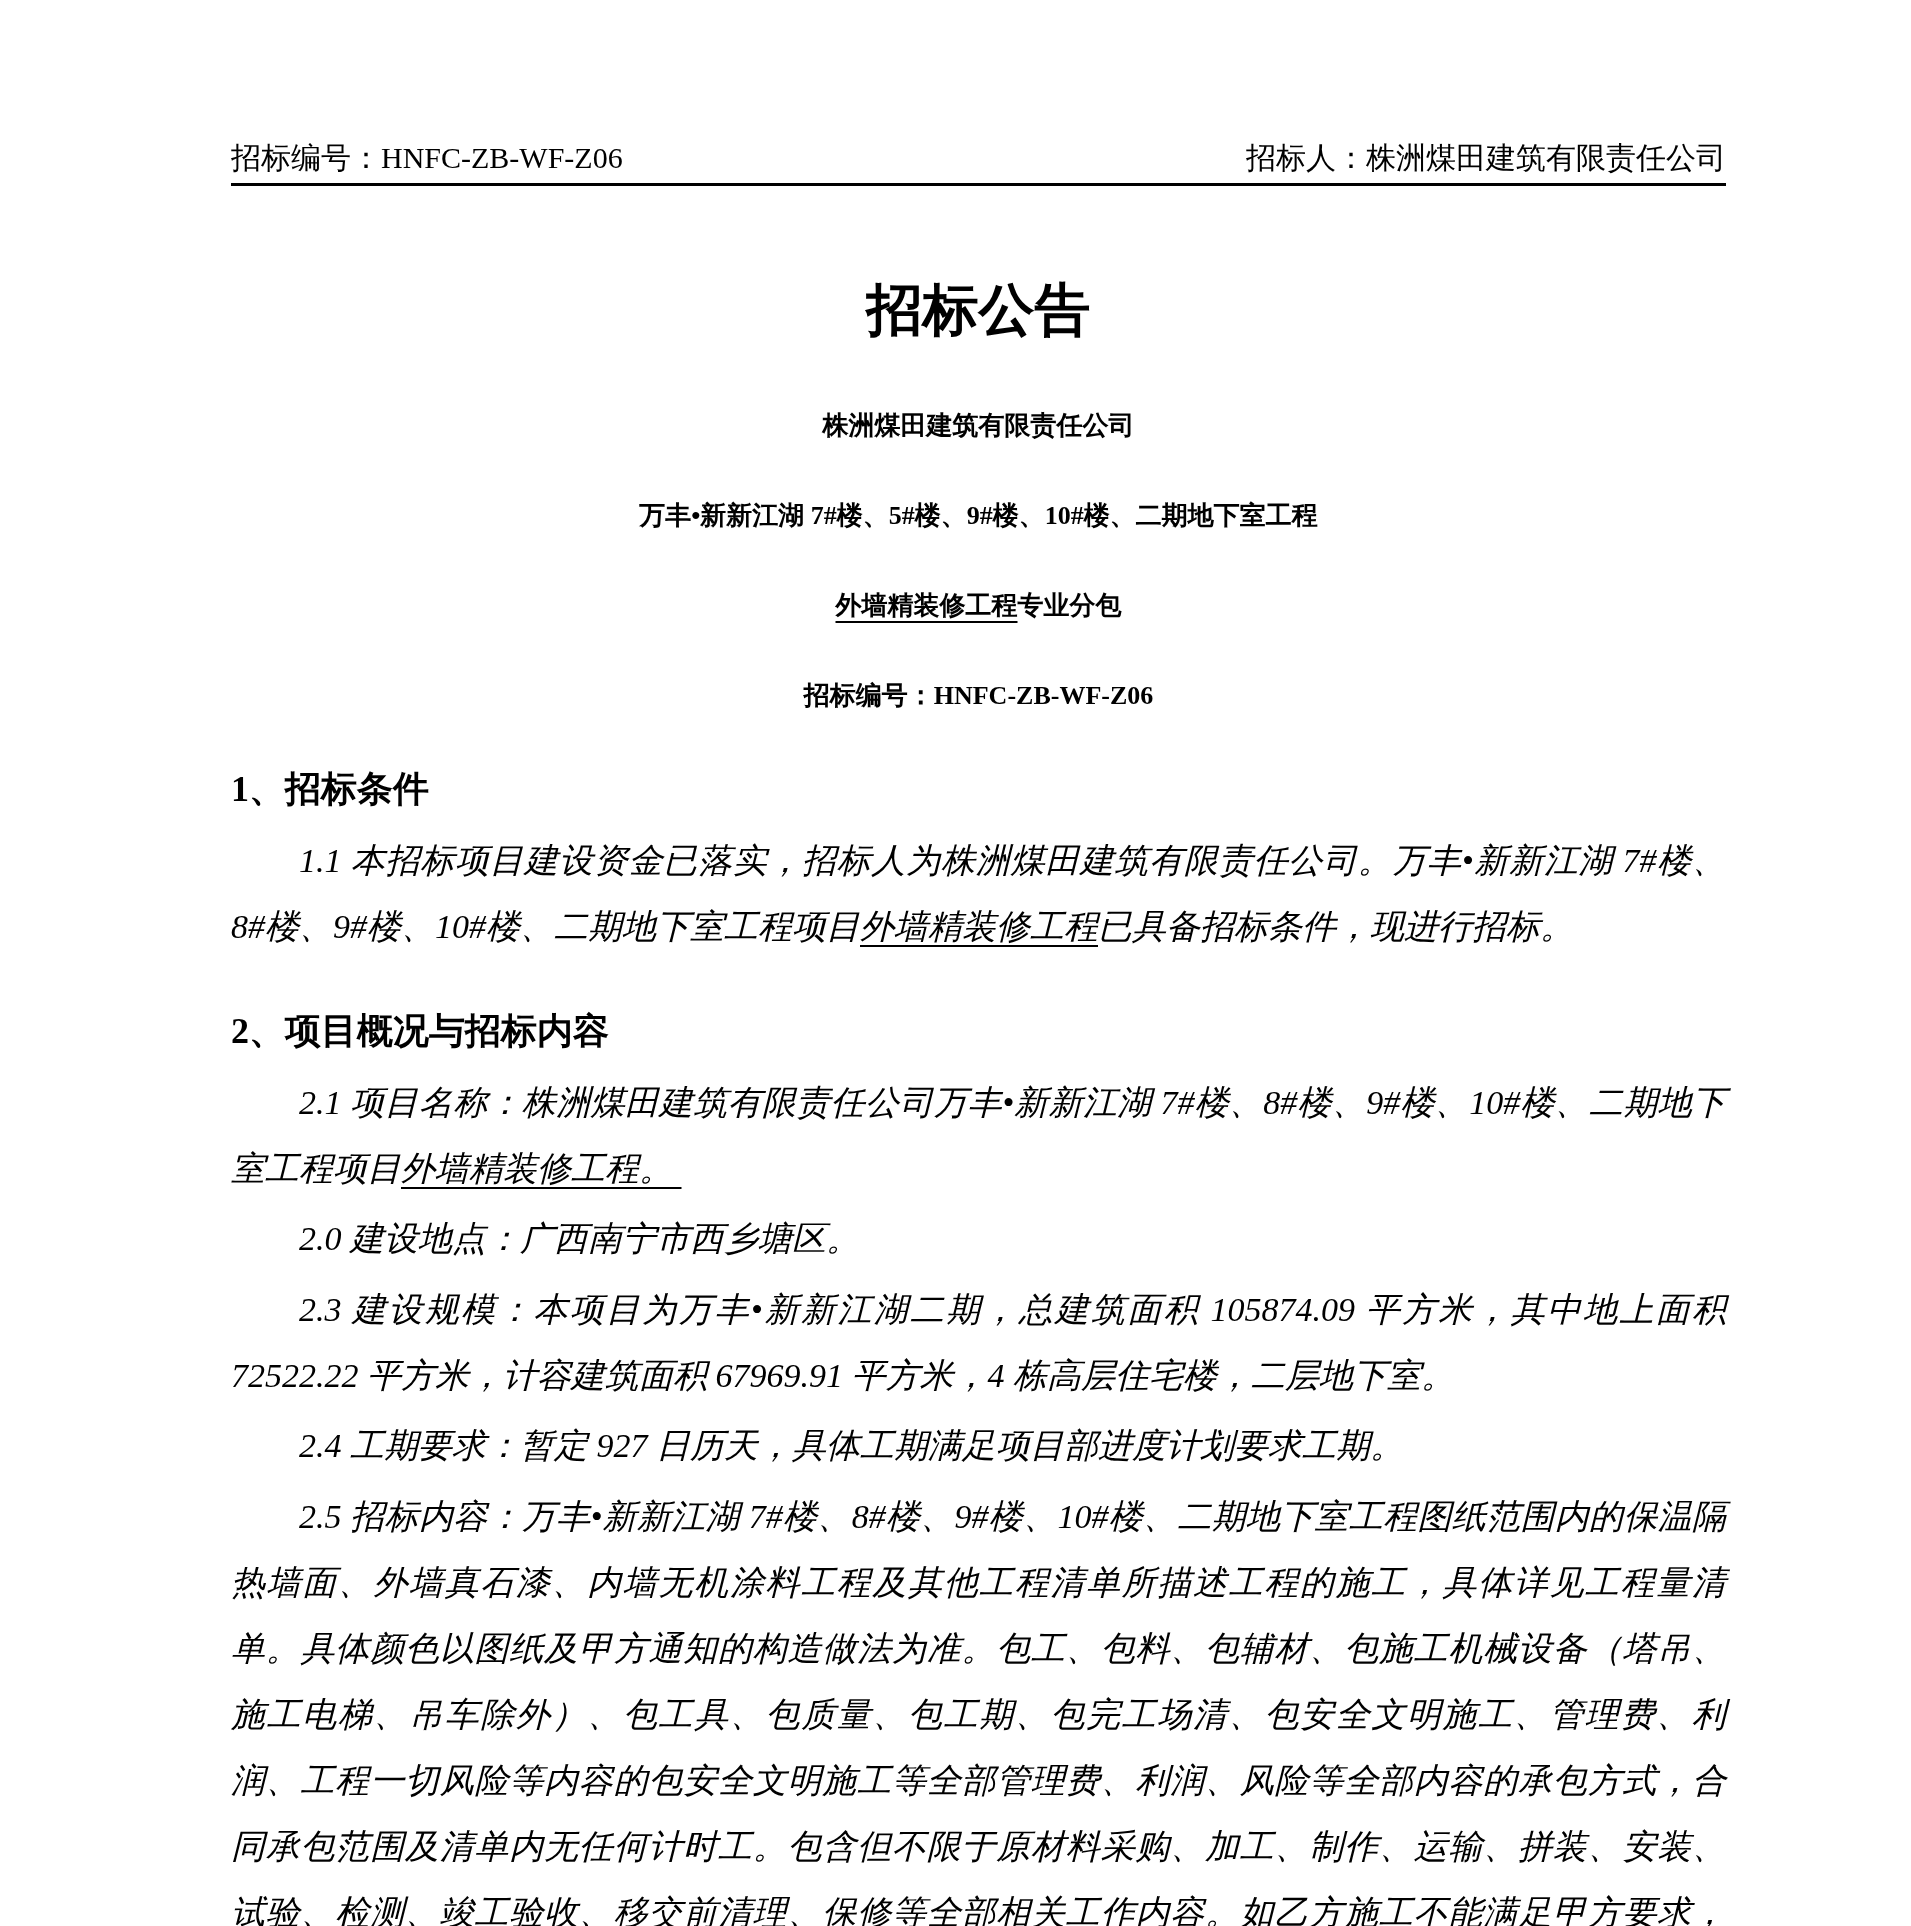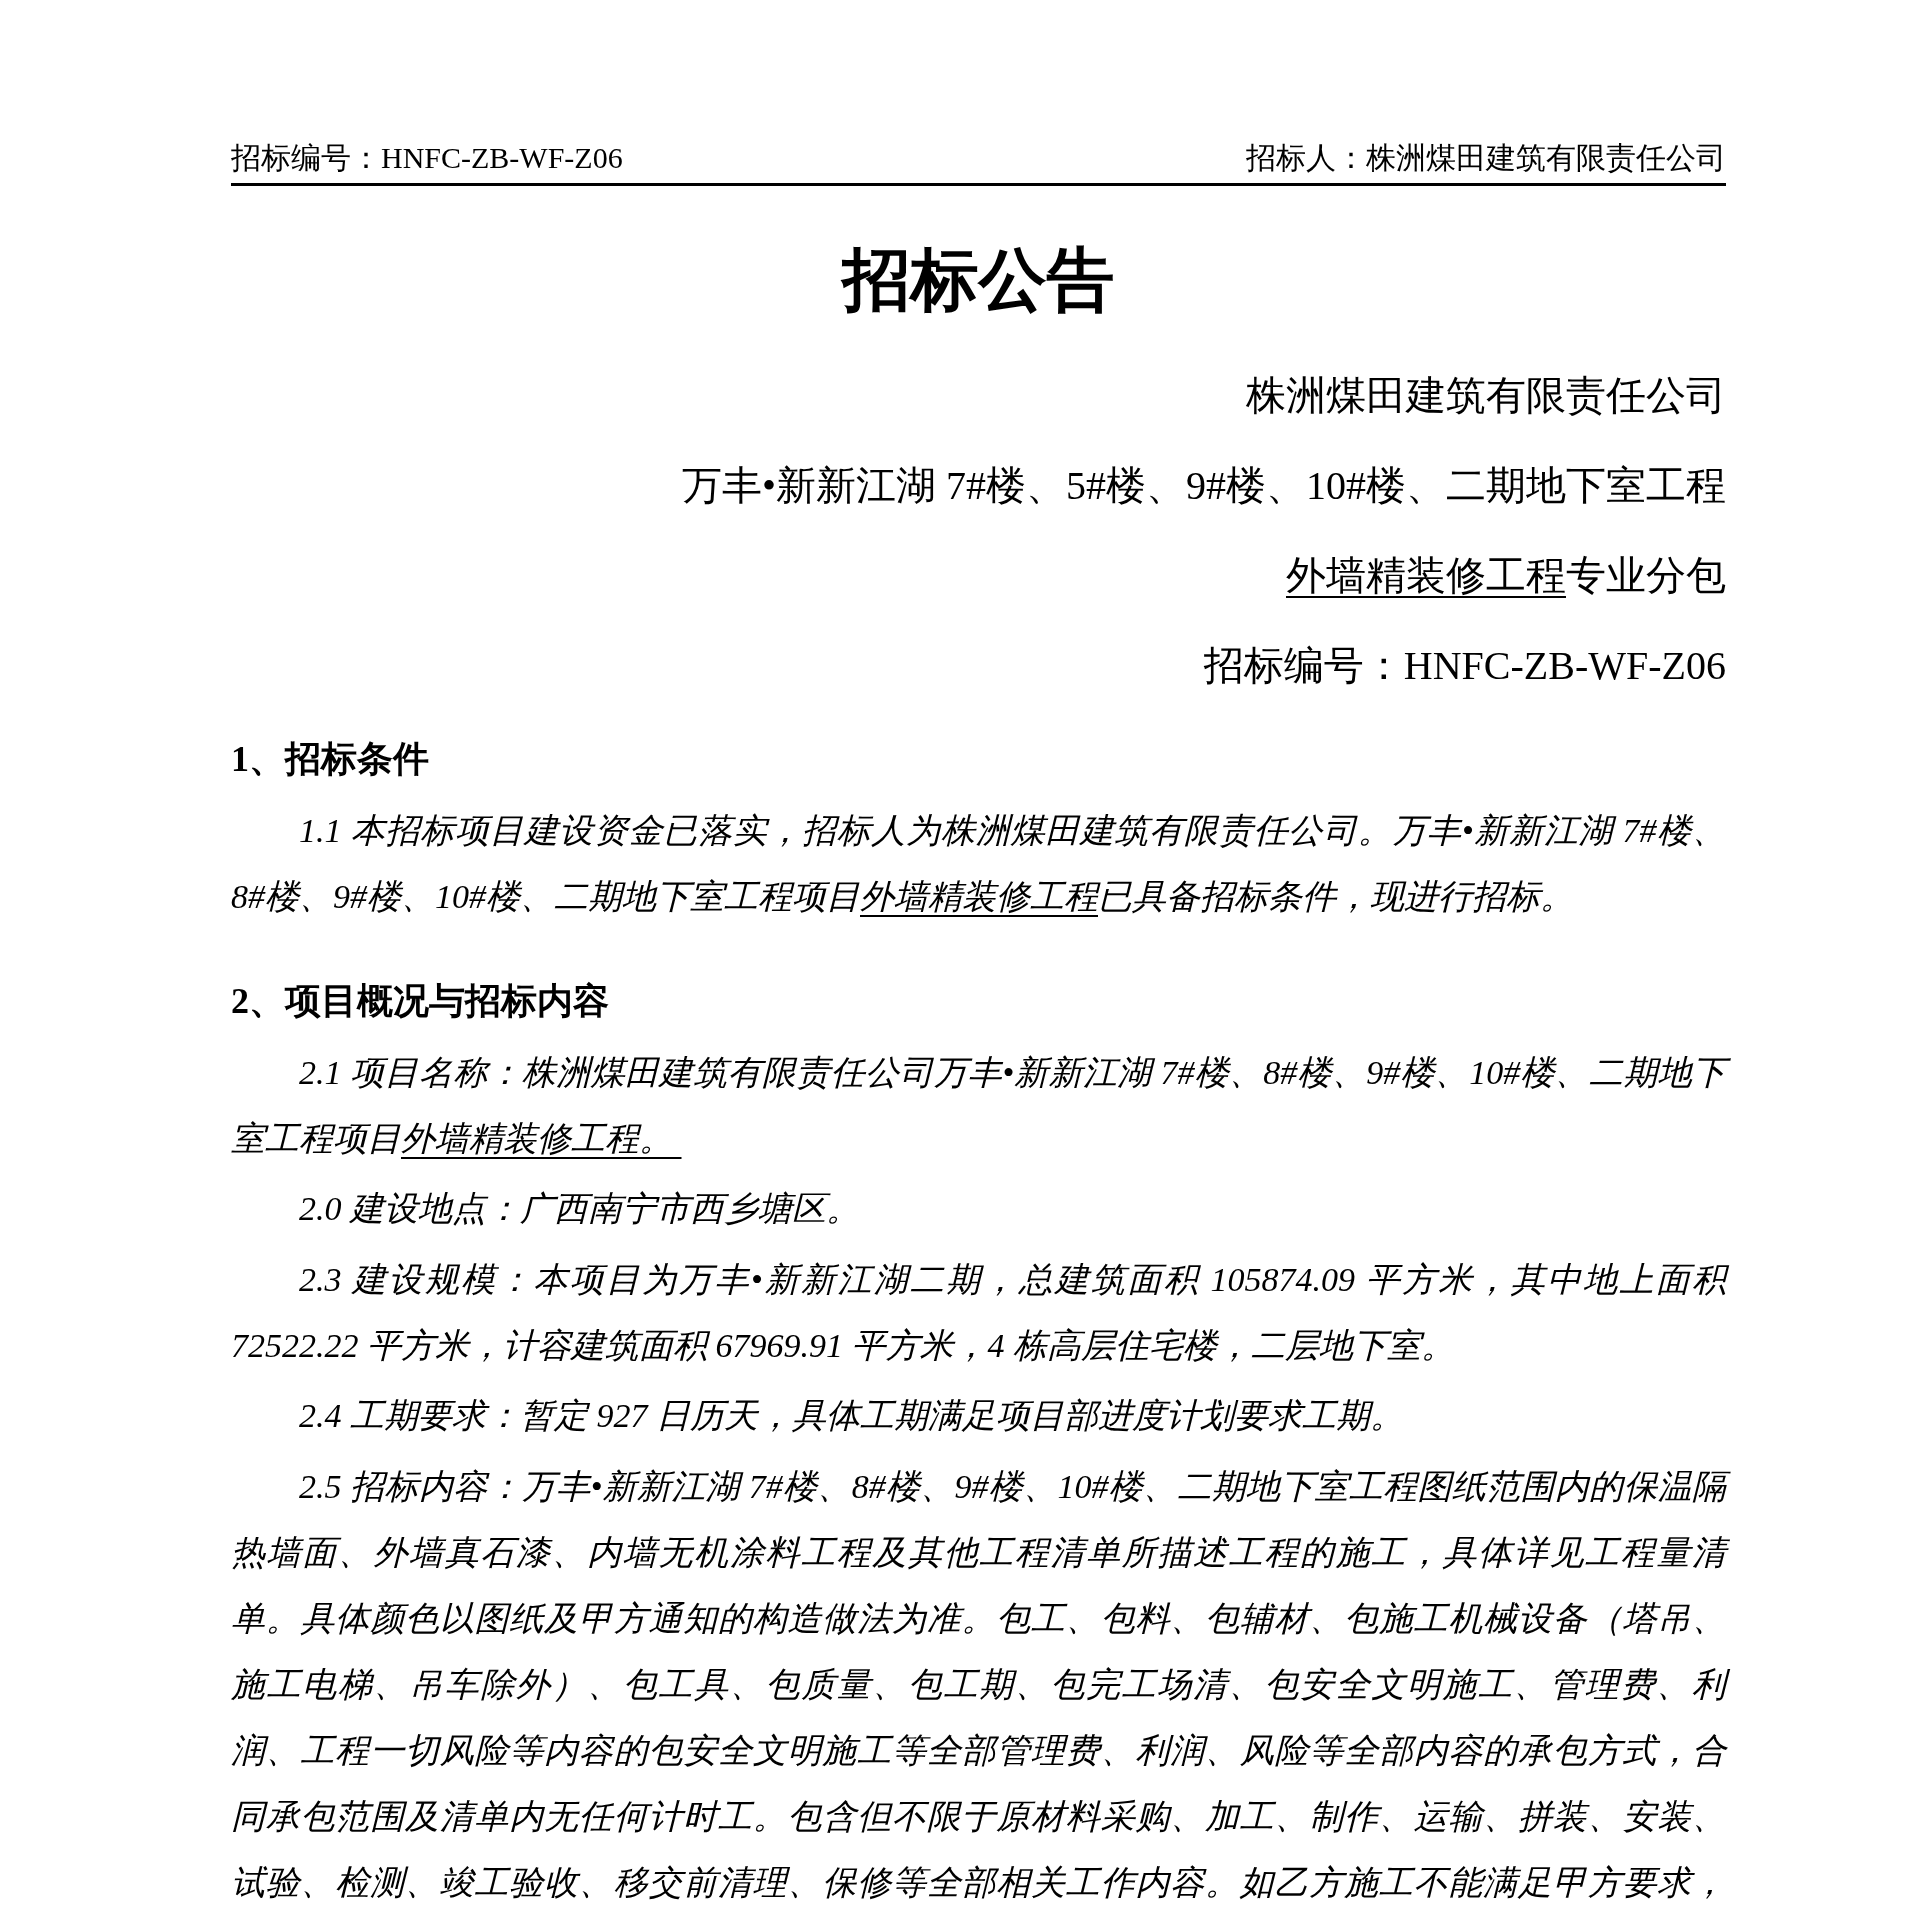--- a/index.html
+++ b/index.html
@@ -25,31 +25,31 @@
     display: flex;
     justify-content: space-between;
     align-items: flex-end;
     font-size: 30px;
     line-height: 1.0;
     padding-bottom: 10px;
     border-bottom: 3.9px solid #000000;
   }
   
   .doc-title {
-    margin: 58px 0 0 0;
+    margin: 88px 0 0 0;
     text-align: center;
-    font-size: 68px;
+    font-size: 56px;
     font-weight: bold;
     line-height: 72px;
   }
   .subtitles {
     margin-top: 35px;
-    text-align: right;
-    font-weight: normal;
-    font-size: 40px;
+    text-align: center;
+    font-weight: bold;
+    font-size: 26px;
     line-height: 90px;
   }
   
   .sec-heading {
     font-size: 36px;
     font-weight: bold;
     line-height: 77px;
     margin: 9.6px 0 0 0;
   }
   .sec-heading.later {

